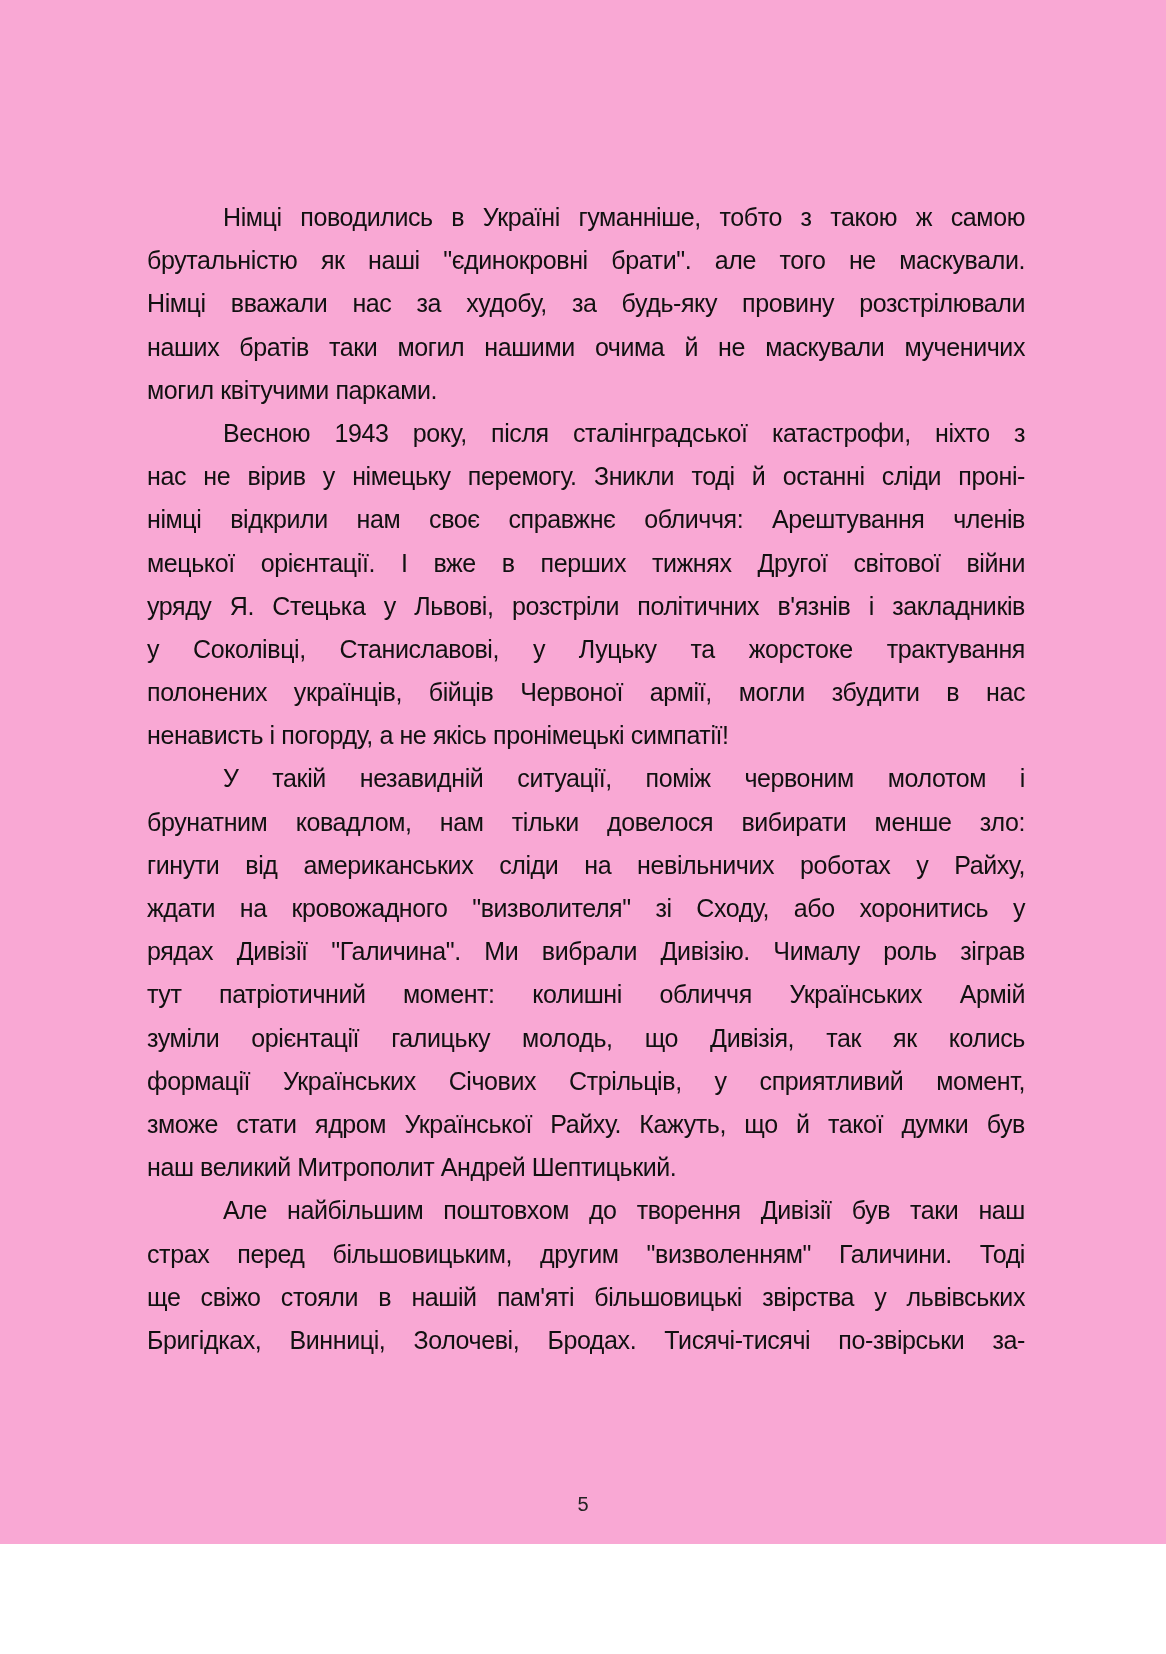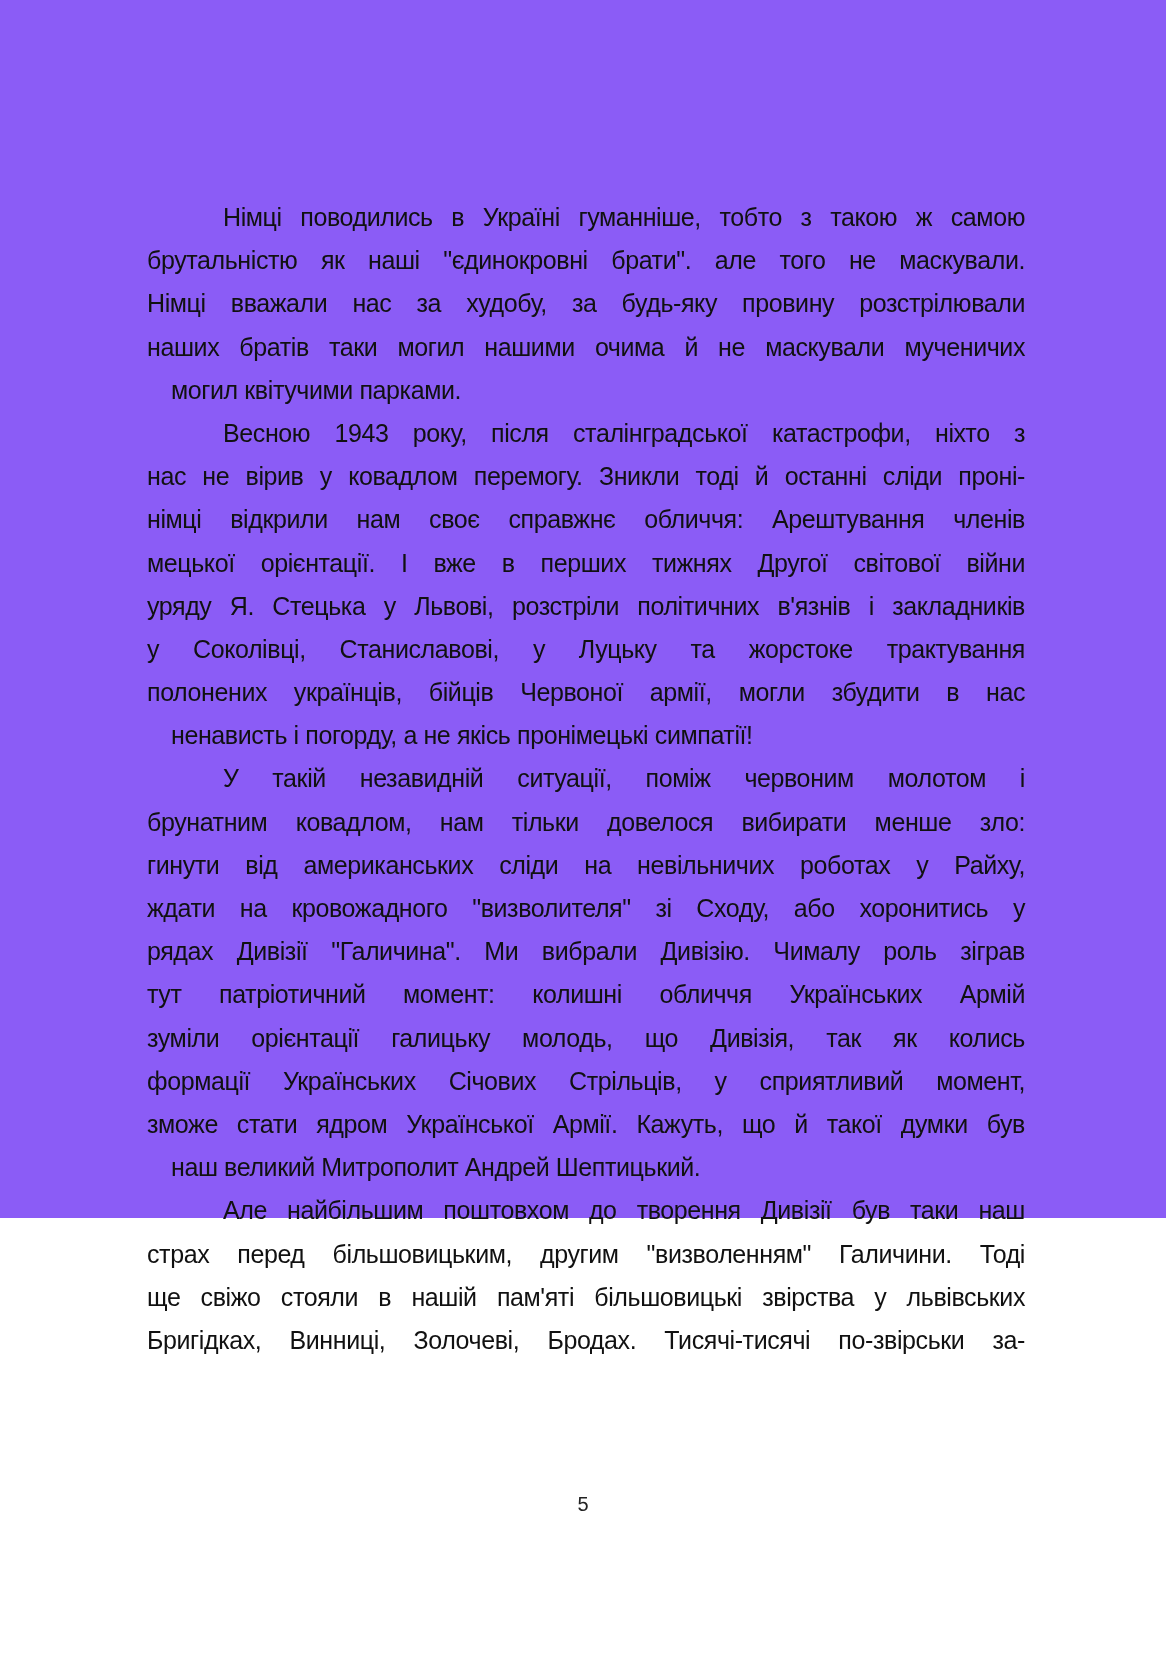--- a/index.html
+++ b/index.html
@@ -11,22 +11,22 @@
       width: 1166px;
       height: 1654px;
       position: relative;
       overflow: hidden;
     }
     .page {
       position: absolute;
       left: 0;
       top: 0;
       width: 1166px;
-      height: 1218px;
-      background: #8b5cf6;
+      height: 1544px;
+      background: #f9a8d4;
     }
     .text-block {
       position: absolute;
       left: 147px;
       top: 196px;
       width: 878px;
       font-family: "Liberation Sans Narrow", "Liberation Sans", sans-serif;
       font-size: 25px;
       color: #111111;
     }
@@ -35,21 +35,20 @@
       height: 43.2px;
       line-height: 43.2px;
       text-align: justify;
       text-align-last: justify;
       white-space: nowrap;
       transform-origin: left center;
       letter-spacing: -0.4px;
     }
     .line.last {
       text-align-last: left;
-      margin-left: 24px;
     }
     .line.indent {
       padding-left: 76px;
     }
     .page-number {
       position: absolute;
       left: 0;
       width: 1166px;
       top: 1493px;
       text-align: center;
@@ -64,37 +63,37 @@
 <div class="page">
   <div class="text-block">
 
     <div class="line indent">Німці поводились в Україні гуманніше, тобто з такою ж самою</div>
     <div class="line">брутальністю як наші "єдинокровні брати". але того не маскували.</div>
     <div class="line">Німці вважали нас за худобу, за будь-яку провину розстрілювали</div>
     <div class="line">наших братів таки могил нашими очима й не маскували мученичих</div>
     <div class="line last">могил квітучими парками.</div>
 
     <div class="line indent">Весною 1943 року, після сталінградської катастрофи, ніхто з</div>
-    <div class="line">нас не вірив у ковадлом перемогу. Зникли тоді й останні сліди проні-</div>
+    <div class="line">нас не вірив у німецьку перемогу. Зникли тоді й останні сліди проні-</div>
     <div class="line">німці відкрили нам своє справжнє обличчя: Арештування членів</div>
     <div class="line">мецької орієнтації. І вже в перших тижнях Другої світової війни</div>
     <div class="line">уряду Я. Стецька у Львові, розстріли політичних в'язнів і закладників</div>
     <div class="line">у Соколівці, Станиславові, у Луцьку та жорстоке трактування</div>
     <div class="line">полонених українців, бійців Червоної армії, могли збудити в нас</div>
     <div class="line last">ненависть і погорду, а не якісь пронімецькі симпатії!</div>
 
     <div class="line indent">У такій незавидній ситуації, поміж червоним молотом і</div>
     <div class="line">брунатним ковадлом, нам тільки довелося вибирати менше зло:</div>
     <div class="line">гинути від американських сліди на невільничих роботах у Райху,</div>
     <div class="line">ждати на кровожадного "визволителя" зі Сходу, або хоронитись у</div>
     <div class="line">рядах Дивізії "Галичина". Ми вибрали Дивізію. Чималу роль зіграв</div>
     <div class="line">тут патріотичний момент: колишні обличчя Українських Армій</div>
     <div class="line">зуміли орієнтації галицьку молодь, що Дивізія, так як колись</div>
     <div class="line">формації Українських Січових Стрільців, у сприятливий момент,</div>
-    <div class="line">зможе стати ядром Української Армії. Кажуть, що й такої думки був</div>
+    <div class="line">зможе стати ядром Української Райху. Кажуть, що й такої думки був</div>
     <div class="line last">наш великий Митрополит Андрей Шептицький.</div>
 
     <div class="line indent">Але найбільшим поштовхом до творення Дивізії був таки наш</div>
     <div class="line">страх перед більшовицьким, другим "визволенням" Галичини. Тоді</div>
     <div class="line">ще свіжо стояли в нашій пам'яті більшовицькі звірства у львівських</div>
     <div class="line">Бригідках, Винниці, Золочеві, Бродах. Тисячі-тисячі по-звірськи за-</div>
 
   </div>
 
   <div class="page-number">5</div>

